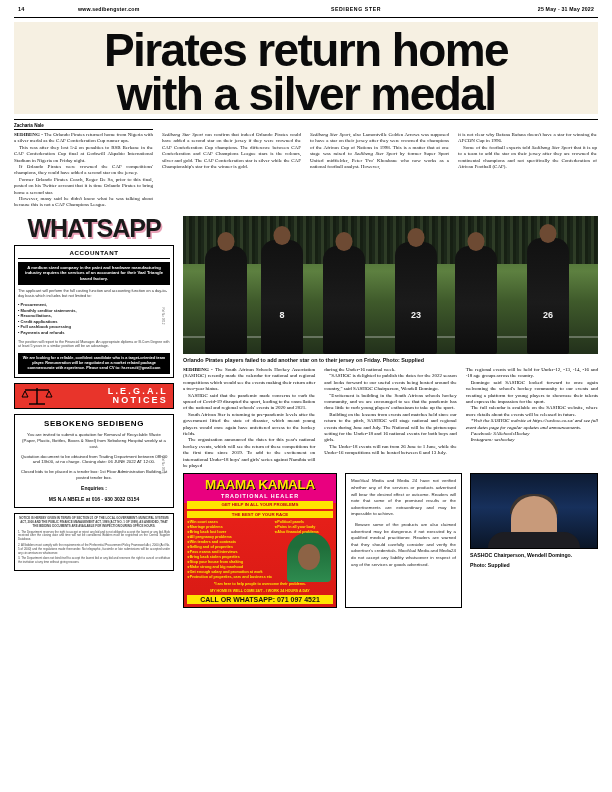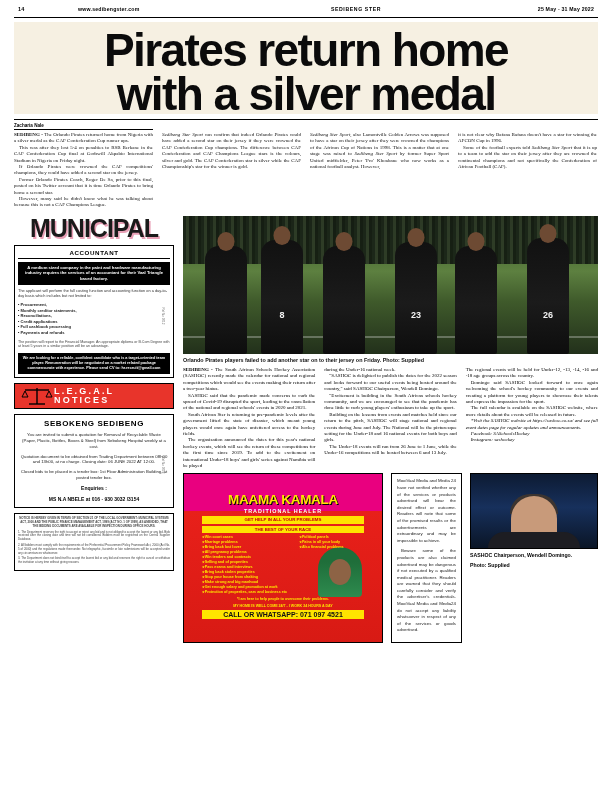--- a/index.html
+++ b/index.html
@@ -154,21 +154,21 @@
     font-size:3px; color:#777; font-family:"Liberation Sans",sans-serif;
   }
 
   
   .legal-banner {
     margin-top:5px; background:#e8342b; border:1px solid #000;
     display:flex; align-items:center; padding:3px 5px; height:26px;
   }
   .scales { width:34px; height:22px; position:relative; }
   .scales svg { width:34px; height:22px; }
-  .legal-text { flex:1; text-align:left; line-height:9px; }
+  .legal-text { flex:1; text-align:right; line-height:9px; }
   .legal-l1 {
     font-family:"Liberation Sans",sans-serif; font-weight:bold;
     font-size:9px; letter-spacing:2.2px; color:#fff;
   }
   .legal-l2 {
     font-family:"Liberation Sans",sans-serif; font-weight:bold;
     font-size:9px; letter-spacing:2.2px; color:#fff;
   }
 
   
@@ -203,23 +203,23 @@
   .sashoc-col { flex:1; }
   .sashoc-body { font-size:5px; line-height:6.4px; text-align:justify; }
   .sashoc-body p { text-indent:5px; }
   .sashoc-body p.first { text-indent:0; }
   .sashoc-body .lead { font-weight:bold; }
   .sashoc-body em { font-style:italic; }
 
   
   .bottom-row { display:flex; gap:8px; margin-top:4px; }
   .mk-ad {
-    width:200px; border:1px solid #000;
+    width:154px; border:1px solid #000;
     background:linear-gradient(180deg,#e9007f 0%,#e9007f 22%,#e8201a 22%,#d81a14 100%);
-    padding:18px; position:relative; overflow:hidden;
+    padding:3px; position:relative; overflow:hidden;
   }
   .mk-title {
     text-align:center; font-family:"Liberation Sans",sans-serif;
     font-weight:bold; font-size:13.5px; letter-spacing:-.3px;
     color:#ffe400; text-shadow:1px 1px 0 #000;
   }
   .mk-sub {
     text-align:center; font-family:"Liberation Sans",sans-serif;
     font-weight:bold; font-size:5.4px; letter-spacing:1px; color:#fff; margin-top:1px;
   }
@@ -341,21 +341,21 @@
         <p class="first">it is not clear why Bafana Bafana doesn't have a star for winning the AFCON Cup in 1996.</p>
         <p><span>Some of the football experts told </span><em>Sedibeng Ster Sport</em><span> that it is up to a team to add the star on their jersey after they are crowned the continental champions and not specifically the Confederation of African Football (CAF).</span></p>
       </div>
     </div>
   </div>
 
   <div class="lower">
 
     <div class="left-rail">
 
-      <div class="vac-title">MUNICIPAL</div>
+      <div class="vac-title">WHATSAPP</div>
 
       <div class="ad-box">
         <div class="ad-role">ACCOUNTANT</div>
         <div class="ad-black">A medium sized company in the paint and hardware manufacturing industry requires the services of an accountant for their Vaal Triangle based factory.</div>
         <div class="ad-para">The applicant will perform the full costing function and accounting function on a day-to-day basis which includes but not limited to:</div>
         <ul class="ad-bullets">
           <li>Procurement,</li>
           <li>Monthly creditor statements,</li>
           <li>Reconciliations,</li>
           <li>Credit applications</li>

